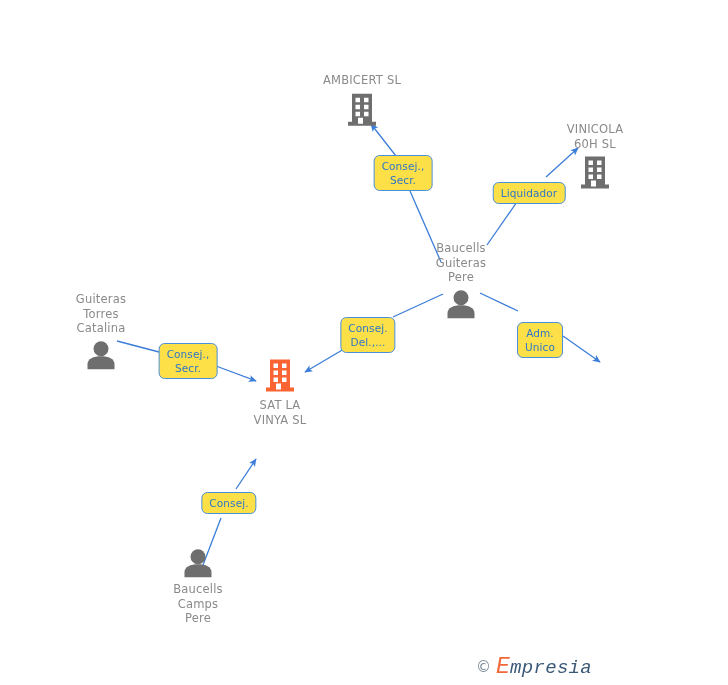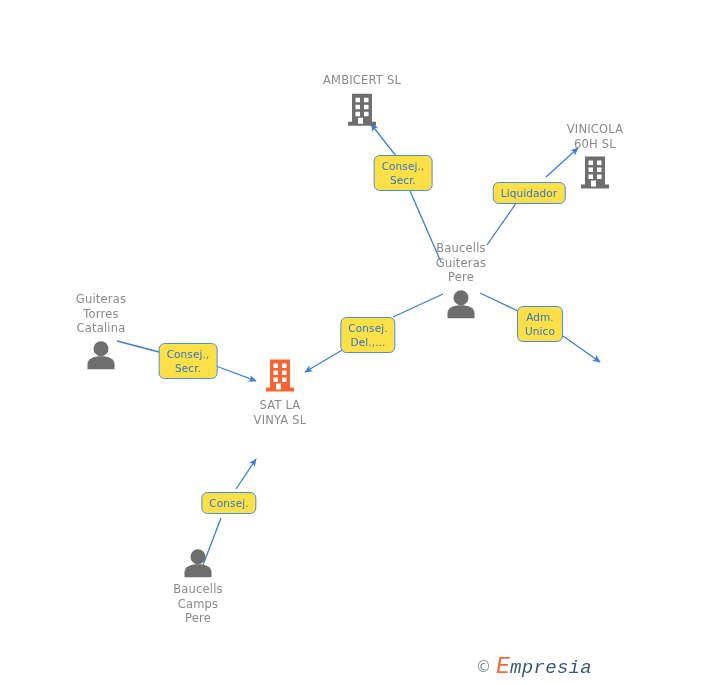--- a/index.html
+++ b/index.html
@@ -215,21 +215,21 @@
     <span class="node-caption">Baucells
 Camps
 Pere</span>
   </div>
 
   <div class="chip" style="left:403px;top:173px;">Consej.,
 Secr.</div>
 
   <div class="chip" style="left:529px;top:187px;margin-top:6px;">Liquidador</div>
 
-  <div class="chip" style="left:540px;top:324px;">Adm.
+  <div class="chip" style="left:540px;top:340px;">Adm.
 Unico</div>
 
   <div class="chip" style="left:368px;top:335px;">Consej.
 Del.,...</div>
 
   <div class="chip" style="left:188px;top:361px;">Consej.,
 Secr.</div>
 
   <div class="chip" style="left:229px;top:503px;">Consej.</div>
 

